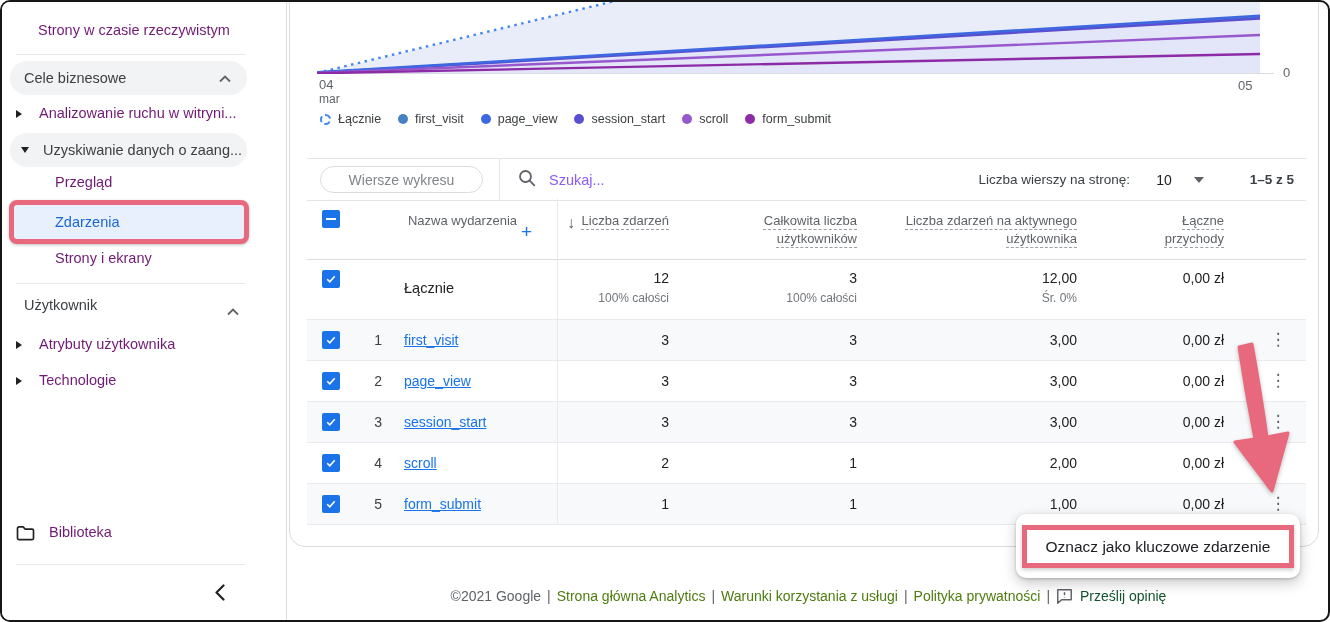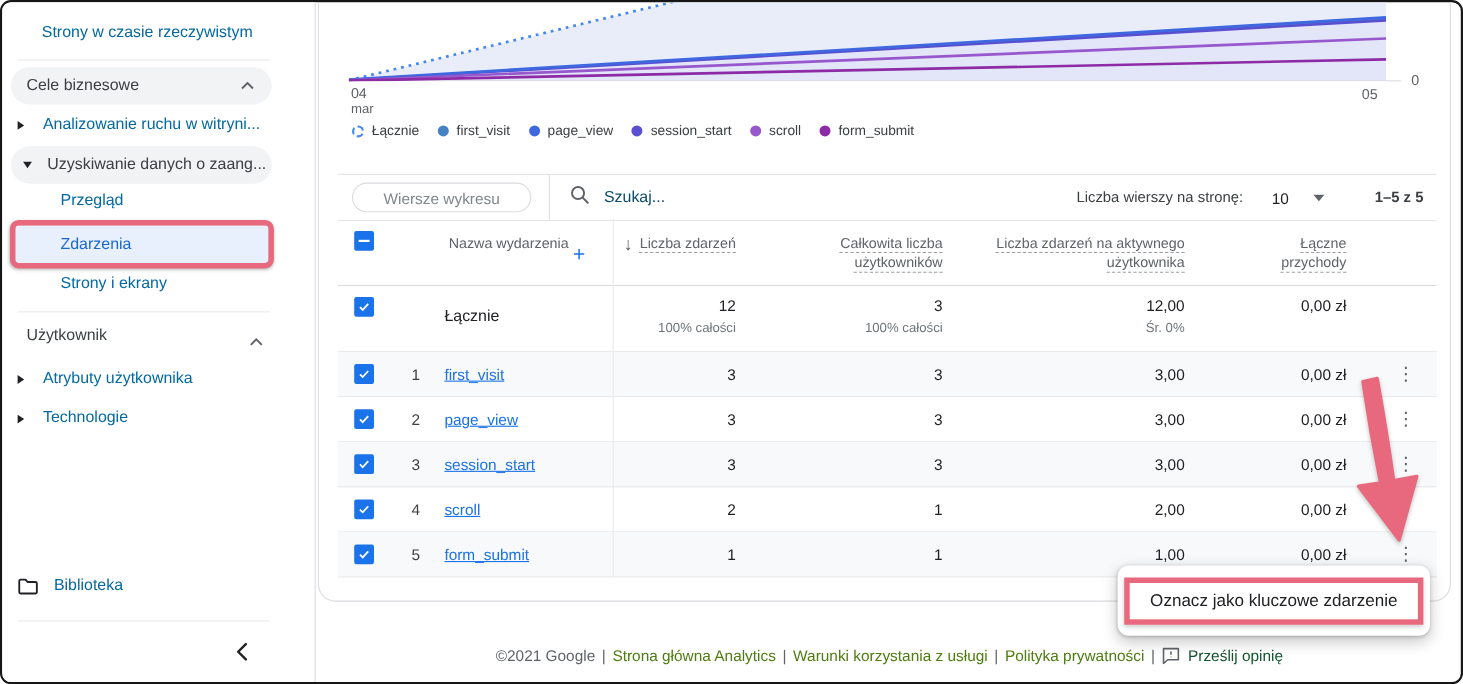--- a/index.html
+++ b/index.html
@@ -1,21 +1,21 @@
 <!DOCTYPE html>
 <html><head>
 <meta charset="utf-8">
 <style>
   html,body{margin:0;padding:0;background:#fff;}
   .frame{position:relative;width:1330px;height:622px;border:2px solid #161616;border-radius:10px;
          background:#fff;box-sizing:border-box;overflow:hidden;
          font-family:"Liberation Sans","DejaVu Sans",sans-serif;color:#202124;}
   
   .sidebar{position:absolute;left:0;top:0;width:285px;height:100%;background:#fff;border-right:1px solid #dadce0;box-sizing:border-box;}
-  .sb-abs{position:absolute;font-size:14.5px;color:#0369a1;white-space:nowrap;}
+  .sb-abs{position:absolute;font-size:14.5px;color:#701a75;white-space:nowrap;}
   .sb-divider{position:absolute;left:14px;width:229px;height:1px;background:#e8eaed;}
   .sb-pill{position:absolute;left:8px;width:237px;height:34px;border-radius:17px;background:#f1f3f4;
            display:flex;align-items:center;box-sizing:border-box;}
   .sb-pill .lbl{font-size:14.5px;color:#3c4043;}
   .chev-up{margin-left:auto;margin-right:16px;}
   .tri-right{width:0;height:0;border-top:4px solid transparent;border-bottom:4px solid transparent;border-left:6px solid #202124;position:absolute;left:14px;}
   .tri-down{width:0;height:0;border-left:4px solid transparent;border-right:4px solid transparent;border-top:6px solid #202124;}
   .pink-box-sidebar{position:absolute;left:7px;top:198px;width:240px;height:44px;border:5px solid #e8697d;border-radius:8px;
            box-sizing:border-box;background:#ef4444;box-shadow:0 1px 3px rgba(0,0,0,.25);}
   .pink-box-sidebar .inner{position:absolute;left:0;top:0;right:0;bottom:0;background:#e8f0fe;border-radius:3px;
@@ -33,21 +33,21 @@
   .legend .item{display:flex;align-items:center;gap:7px;}
   .dot{width:10px;height:10px;border-radius:50%;}
   .dot-total{width:11px;height:11px;border-radius:50%;border:2px dashed #4285f4;box-sizing:border-box;background:#fff;}
   
   .toolbar{position:absolute;left:20px;top:156px;width:999px;height:41px;border-top:1px solid #e3e4e6;border-bottom:1px solid #e3e4e6;
            box-sizing:content-box;display:flex;align-items:center;}
   .rows-btn{margin-left:13px;width:163px;height:27px;border:1px solid #dadce0;border-radius:14px;color:#80868b;
            font-size:14px;display:flex;align-items:center;justify-content:center;background:#fff;box-sizing:border-box;}
   .tb-div{margin-left:16px;width:1px;height:41px;background:#e3e4e6;}
   .search{margin-left:18px;display:flex;align-items:center;gap:13px;}
-  .search-ph{font-size:14.5px;color:#0c4a6e;}
+  .search-ph{font-size:14.5px;color:#8b5cf6;}
   .tb-right{margin-left:auto;display:flex;align-items:center;color:#3c4043;font-size:13.5px;margin-right:12px;}
   .rpp-val{margin-left:26px;font-size:14px;color:#202124;}
   .caret{margin-left:22px;width:0;height:0;border-left:5px solid transparent;border-right:5px solid transparent;border-top:6px solid #5f6368;}
   .range{margin-left:46px;font-weight:bold;}
   
   .hdr-row{position:absolute;left:20px;top:197px;width:999px;height:61px;border-bottom:1px solid #dadce0;box-sizing:border-box;}
   .gridline{position:absolute;left:270px;top:197px;width:1px;height:326px;background:#e8eaed;z-index:2;}
   .hcell{position:absolute;font-size:13px;color:#5f6368;text-align:right;line-height:18px;}
   .dashed u, .hcell.dashed{ text-decoration:underline;text-decoration-style:dashed;text-decoration-color:#9aa0a6;
         text-decoration-thickness:1px;text-underline-offset:4px;}

